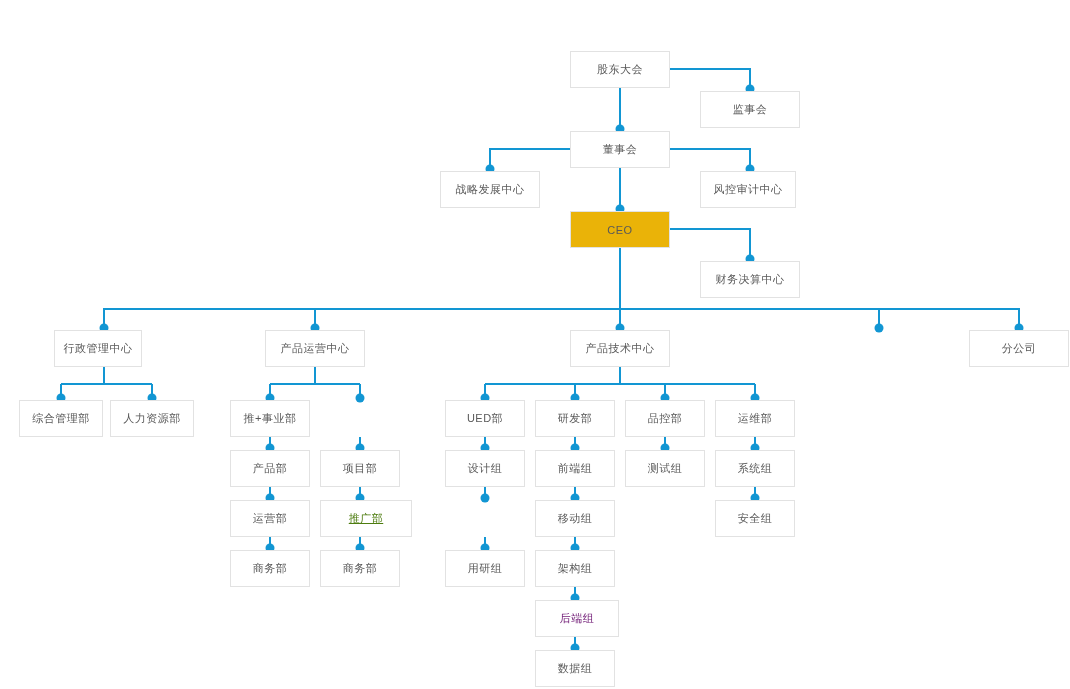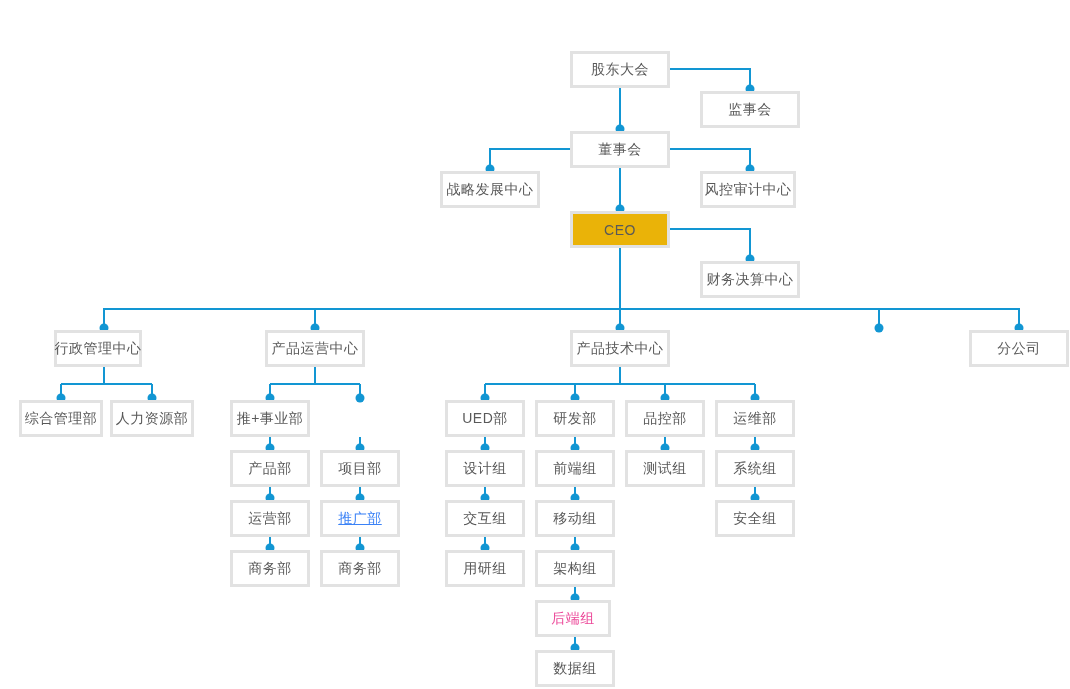--- a/index.html
+++ b/index.html
@@ -20,25 +20,25 @@
   #wires {
     position: absolute;
     left: 0;
     top: 0;
     pointer-events: none;
   }
   .org-node {
     position: absolute;
     box-sizing: border-box;
     background: #ffffff;
-    border: 3px solid #eab308;
+    border: 1px solid #eab308;
     display: flex;
     align-items: center;
     justify-content: center;
-    font-size: 14px;
+    font-size: 11px;
     color: #595959;
     letter-spacing: 0.5px;
     cursor: default;
     z-index: 2;
   }
   .org-node span {
     white-space: nowrap;
   }
 </style>
 </head>
@@ -169,21 +169,21 @@
     </div>
     <div class="org-node" style="left: 230px; top: 450px; width: 80px; height: 37px; border-color: rgb(226, 226, 226); background: rgb(255, 255, 255); color: rgb(89, 89, 89);">
       <span>产品部</span>
     </div>
     <div class="org-node" style="left: 320px; top: 450px; width: 80px; height: 37px; border-color: rgb(226, 226, 226); background: rgb(255, 255, 255); color: rgb(89, 89, 89); text-align: center;">
       <span>项目部</span>
     </div>
     <div class="org-node" style="left: 230px; top: 500px; width: 80px; height: 37px; border-color: rgb(226, 226, 226); background: rgb(255, 255, 255); color: rgb(89, 89, 89);">
       <span>运营部</span>
     </div>
-    <div class="org-node" style="left: 320px; top: 500px; width: 80px; height: 37px; border-color: rgb(226, 226, 226); background: rgb(255, 255, 255); color: #3b82f6; text-decoration: underline;">
+    <div class="org-node" style="left: 320px; top: 500px; width: 92px; height: 37px; border-color: rgb(226, 226, 226); background: rgb(255, 255, 255); color: #4d7c0f; text-decoration: underline;">
       <span>推广部</span>
     </div>
     <div class="org-node" style="left: 230px; top: 550px; width: 80px; height: 37px; border-color: rgb(226, 226, 226); background: rgb(255, 255, 255); color: rgb(89, 89, 89);">
       <span>商务部</span>
     </div>
     <div class="org-node" style="left: 320px; top: 550px; width: 80px; height: 37px; border-color: rgb(226, 226, 226); background: rgb(255, 255, 255); color: rgb(89, 89, 89);">
       <span>商务部</span>
     </div>
     <div class="org-node" style="left: 445px; top: 400px; width: 80px; height: 37px; border-color: rgb(226, 226, 226); background: rgb(255, 255, 255); color: rgb(89, 89, 89);">
       <span>UED部</span>
@@ -193,36 +193,33 @@
     </div>
     <div class="org-node" style="left: 625px; top: 400px; width: 80px; height: 37px; border-color: rgb(226, 226, 226); background: rgb(255, 255, 255); color: rgb(89, 89, 89);">
       <span>品控部</span>
     </div>
     <div class="org-node" style="left: 715px; top: 400px; width: 80px; height: 37px; border-color: rgb(226, 226, 226); background: rgb(255, 255, 255); color: rgb(89, 89, 89);">
       <span>运维部</span>
     </div>
     <div class="org-node" style="left: 445px; top: 450px; width: 80px; height: 37px; border-color: rgb(226, 226, 226); background: rgb(255, 255, 255); color: rgb(89, 89, 89);">
       <span>设计组</span>
     </div>
-    <div class="org-node" style="left: 445px; top: 500px; width: 80px; height: 37px; border-color: rgb(226, 226, 226); background: rgb(255, 255, 255); color: rgb(89, 89, 89);">
-      <span>交互组</span>
-    </div>
     <div class="org-node" style="left: 445px; top: 550px; width: 80px; height: 37px; border-color: rgb(226, 226, 226); background: rgb(255, 255, 255); color: rgb(89, 89, 89);">
       <span>用研组</span>
     </div>
     <div class="org-node" style="left: 535px; top: 450px; width: 80px; height: 37px; border-color: rgb(226, 226, 226); background: rgb(255, 255, 255); color: rgb(89, 89, 89);">
       <span>前端组</span>
     </div>
     <div class="org-node" style="left: 535px; top: 500px; width: 80px; height: 37px; border-color: rgb(226, 226, 226); background: rgb(255, 255, 255); color: rgb(89, 89, 89);">
       <span>移动组</span>
     </div>
     <div class="org-node" style="left: 535px; top: 550px; width: 80px; height: 37px; border-color: rgb(226, 226, 226); background: rgb(255, 255, 255); color: rgb(89, 89, 89);">
       <span>架构组</span>
     </div>
-    <div class="org-node" style="left: 535px; top: 600px; width: 76px; height: 37px; border-color: rgb(226, 226, 226); background: rgb(255, 255, 255); color: #ec4899;">
+    <div class="org-node" style="left: 535px; top: 600px; width: 84px; height: 37px; border-color: rgb(226, 226, 226); background: rgb(255, 255, 255); color: #701a75;">
       <span>后端组</span>
     </div>
     <div class="org-node" style="left: 535px; top: 650px; width: 80px; height: 37px; border-color: rgb(226, 226, 226); background: rgb(255, 255, 255); color: rgb(89, 89, 89);">
       <span>数据组</span>
     </div>
     <div class="org-node" style="left: 625px; top: 450px; width: 80px; height: 37px; border-color: rgb(226, 226, 226); background: rgb(255, 255, 255); color: rgb(89, 89, 89);">
       <span>测试组</span>
     </div>
     <div class="org-node" style="left: 715px; top: 450px; width: 80px; height: 37px; border-color: rgb(226, 226, 226); background: rgb(255, 255, 255); color: rgb(89, 89, 89);">
       <span>系统组</span>

